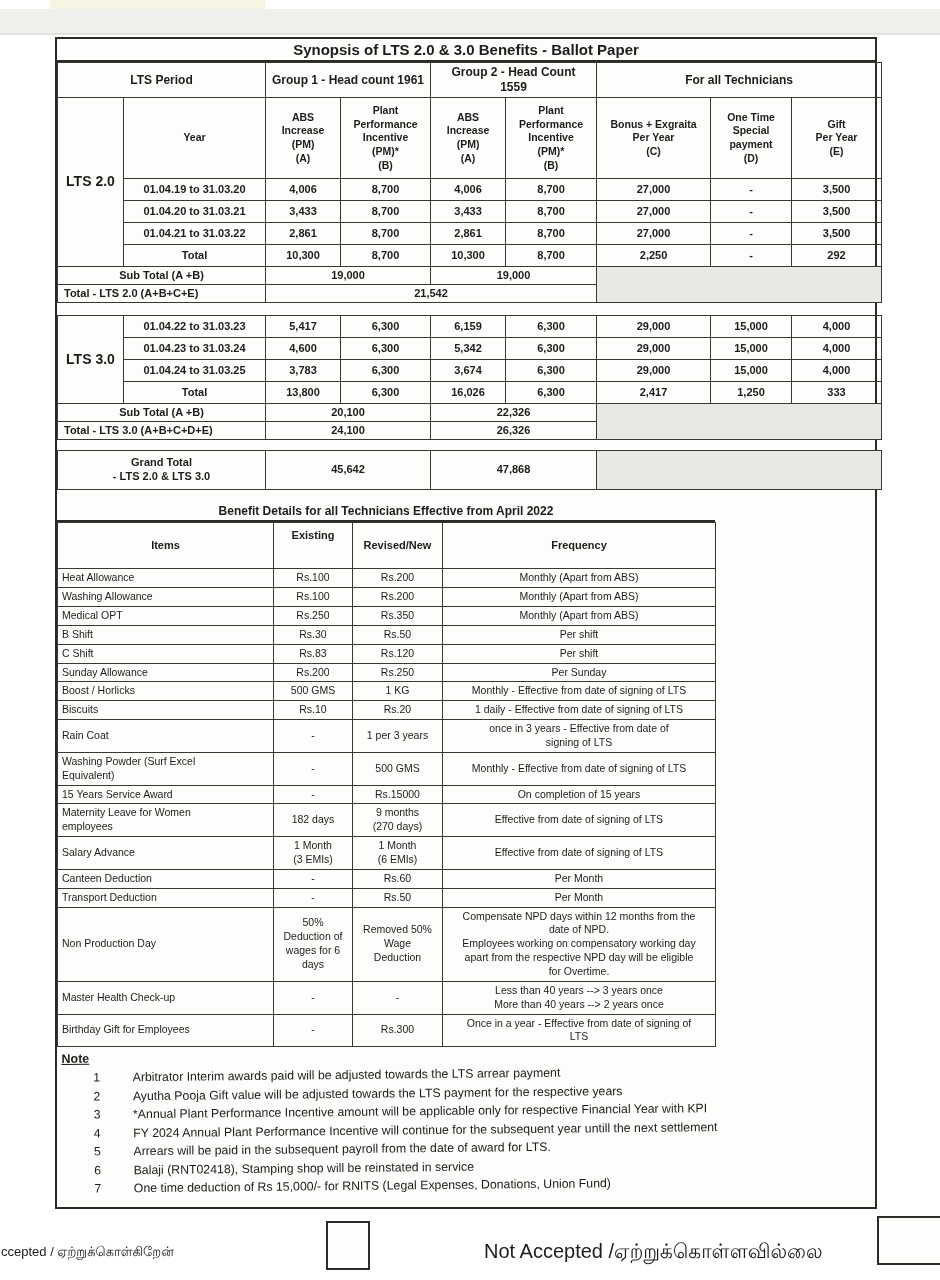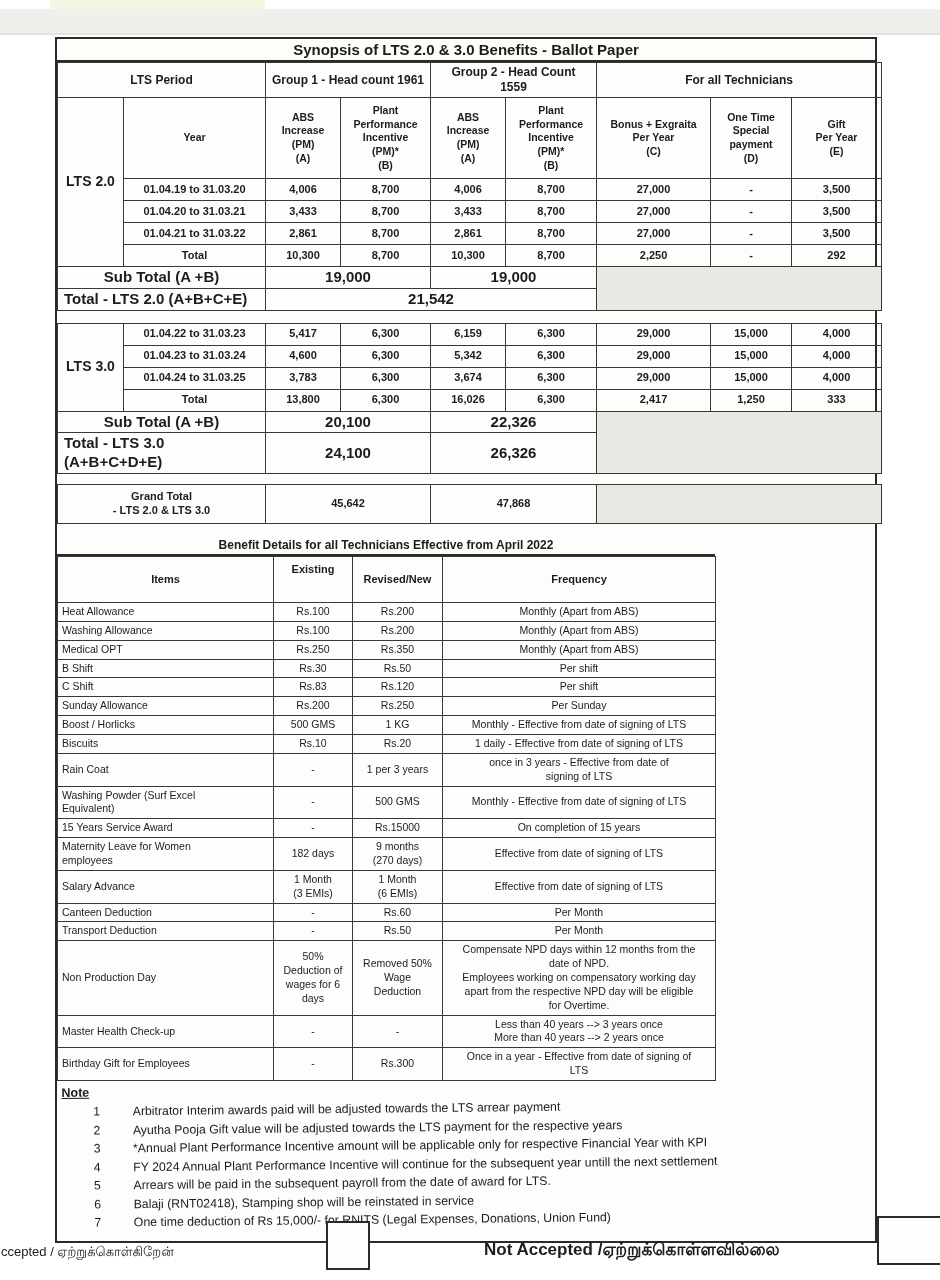--- a/index.html
+++ b/index.html
@@ -26,21 +26,21 @@
   table{border-collapse:collapse;table-layout:fixed;}
   .main{width:100%;}
   .main td{
     border:1px solid #383834;text-align:center;vertical-align:middle;
     font-weight:700;font-size:11px;line-height:1.25;
     padding:2px 1px;white-space:pre-line;overflow:hidden;
   }
   .main td.h1{font-size:12px;height:30px;}
   .main td.h2{font-size:10.5px;line-height:1.3;padding:6px 0;height:72px;}
   .main td.grp{font-size:14px;}
-  .main td.lbl{font-size:15px;height:15px;padding:1px 10px;}
+  .main td.lbl{font-size:11px;height:15px;padding:1px 10px;}
   .main td.left{text-align:left;padding-left:6px;}
   .main tbody.data tr td{height:17px;}
   .shade{background:#e9e9e4;}
   .gap{height:12px;}
   .gap2{height:10px;}
   .gap3{height:11px;}
   .grand td{height:34px;}
 
   
   .ben-title{
@@ -66,21 +66,21 @@
     padding:2px 0;vertical-align:top;
   }
   .notes-tbl td:first-child{width:72px;text-align:center;}
 
   
   .accepted-label{position:absolute;left:1px;top:1244px;font-size:13px;font-weight:400;}
   .checkbox-accepted{
     position:absolute;left:326px;top:1221px;width:40px;height:45px;
     border:2px solid #2b2b28;background:#fefefd;
   }
-  .not-accepted-label{position:absolute;left:484px;top:1240px;font-size:17px;font-weight:700;}
+  .not-accepted-label{position:absolute;left:484px;top:1240px;font-size:20px;font-weight:400;}
   .checkbox-not-accepted{
     position:absolute;left:877px;top:1216px;width:70px;height:45px;
     border:2px solid #2b2b28;background:#fefefd;
   }
 </style>
 </head>
 <body>
 
 <div class="scan-smudge"></div>
 <div class="scan-band"></div>

